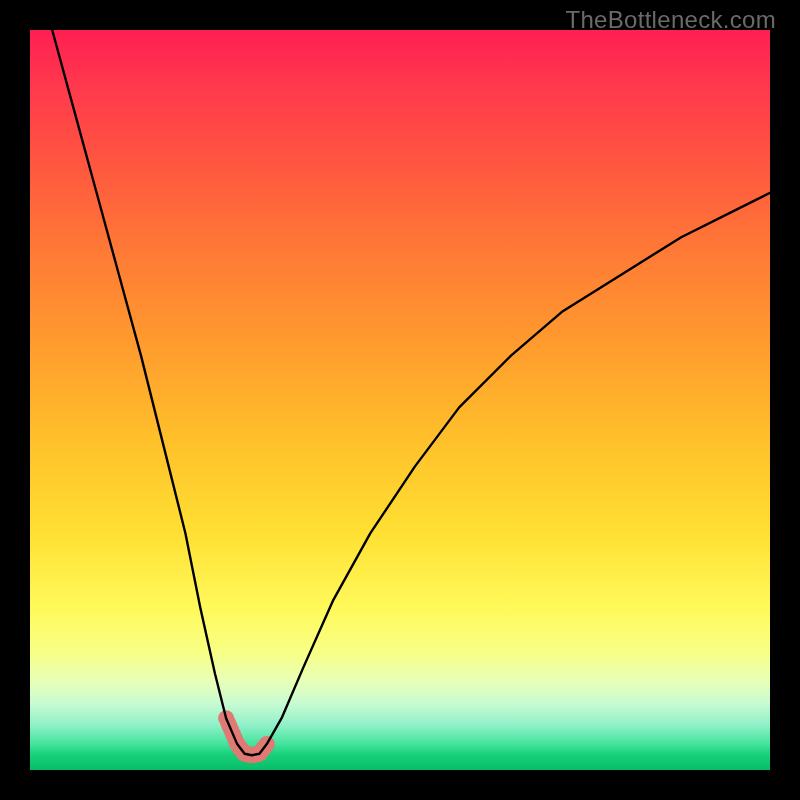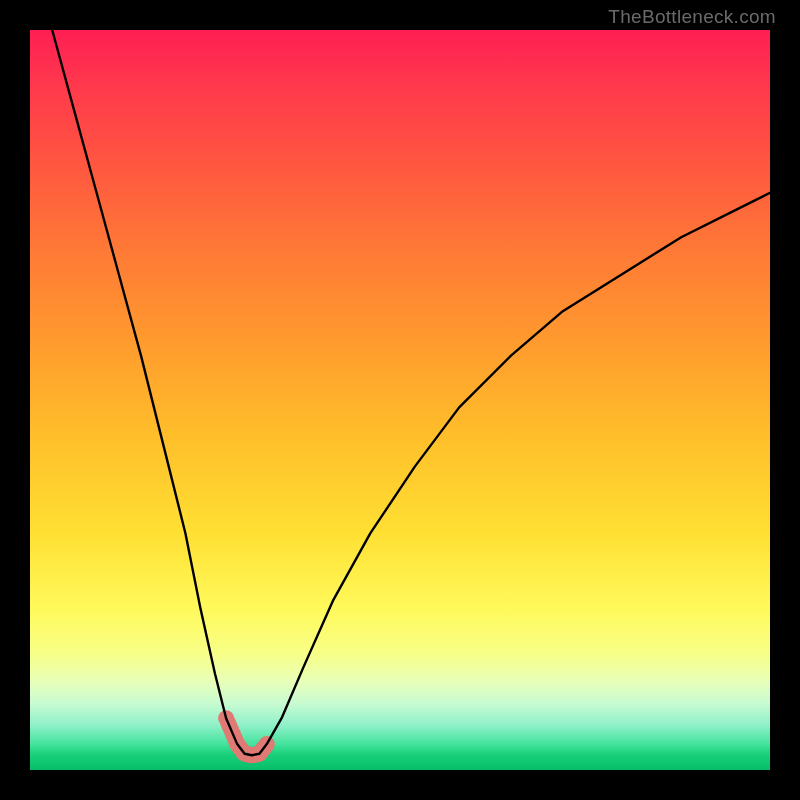--- a/index.html
+++ b/index.html
@@ -42,21 +42,21 @@
       #43e39c 96.5%,
       #17cf79 98%,
       #07bd69 100%
     );
   }
   .watermark {
     position: absolute;
     top: 6px;
     right: 24px;
     color: #6a6a6a;
-    font-size: 19px;
+    font-size: 24px;
     letter-spacing: 0.3px;
     user-select: none;
   }
   svg.curve {
     position: absolute;
     left: 0;
     top: 0;
     width: 740px;
     height: 740px;
     overflow: visible;

